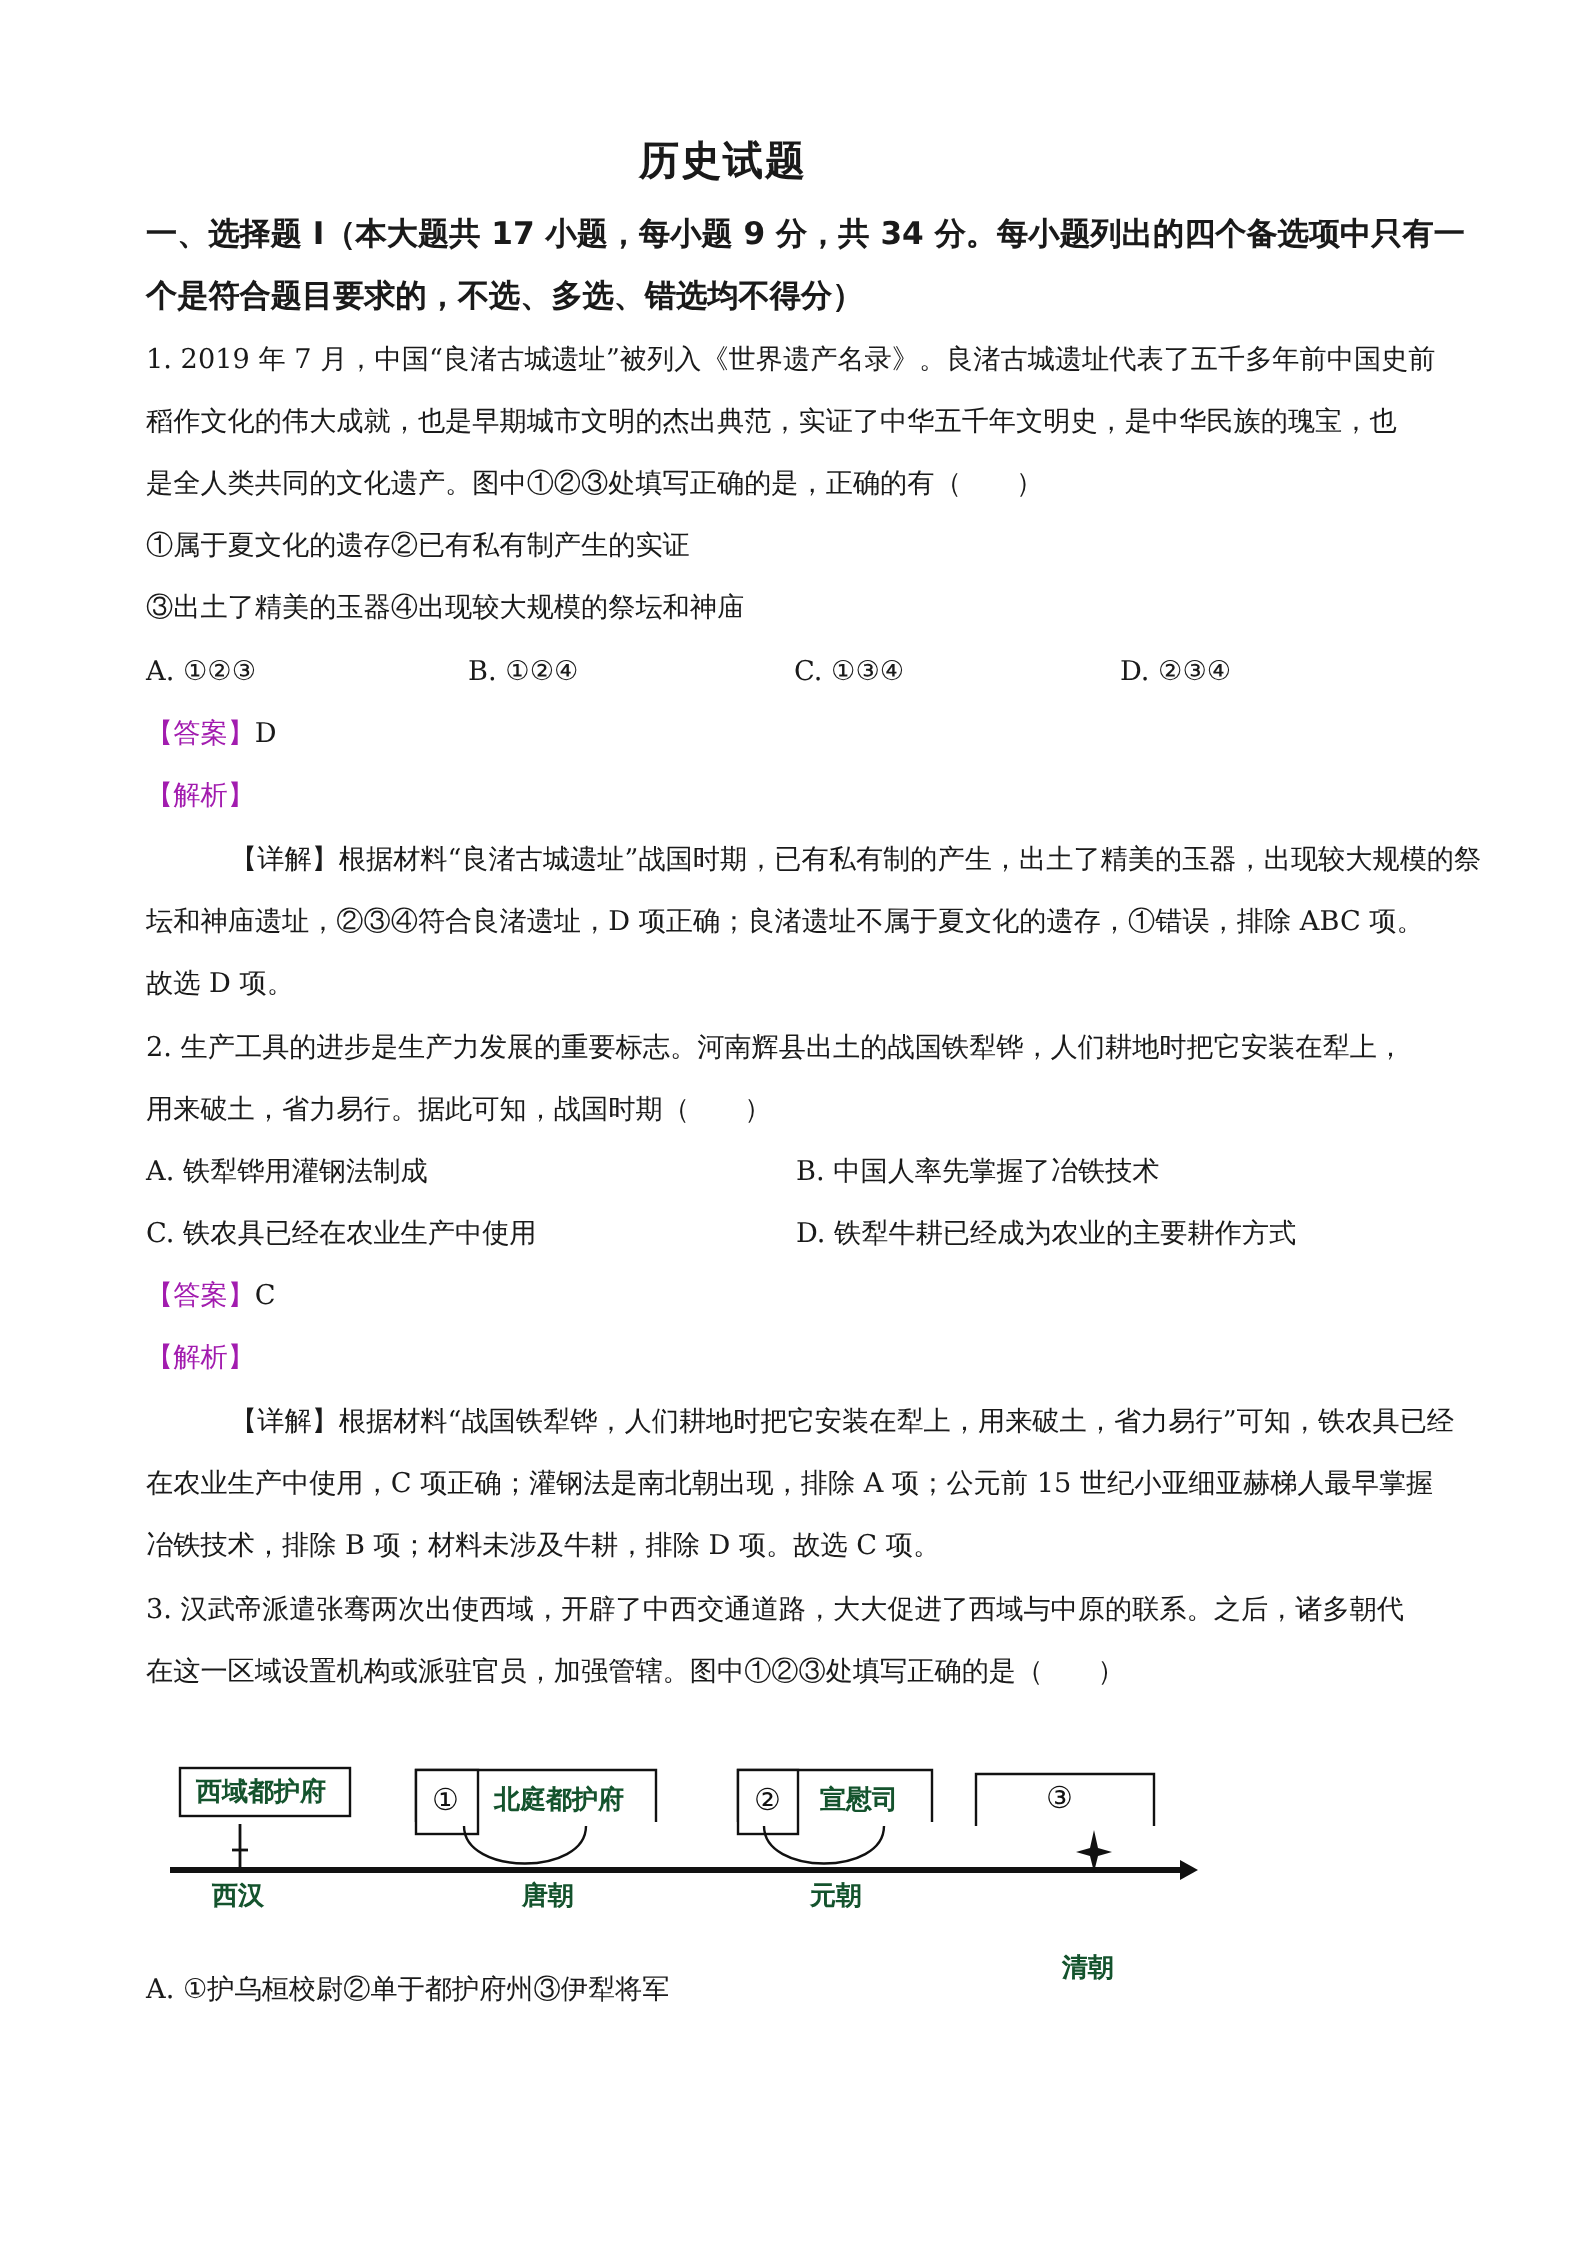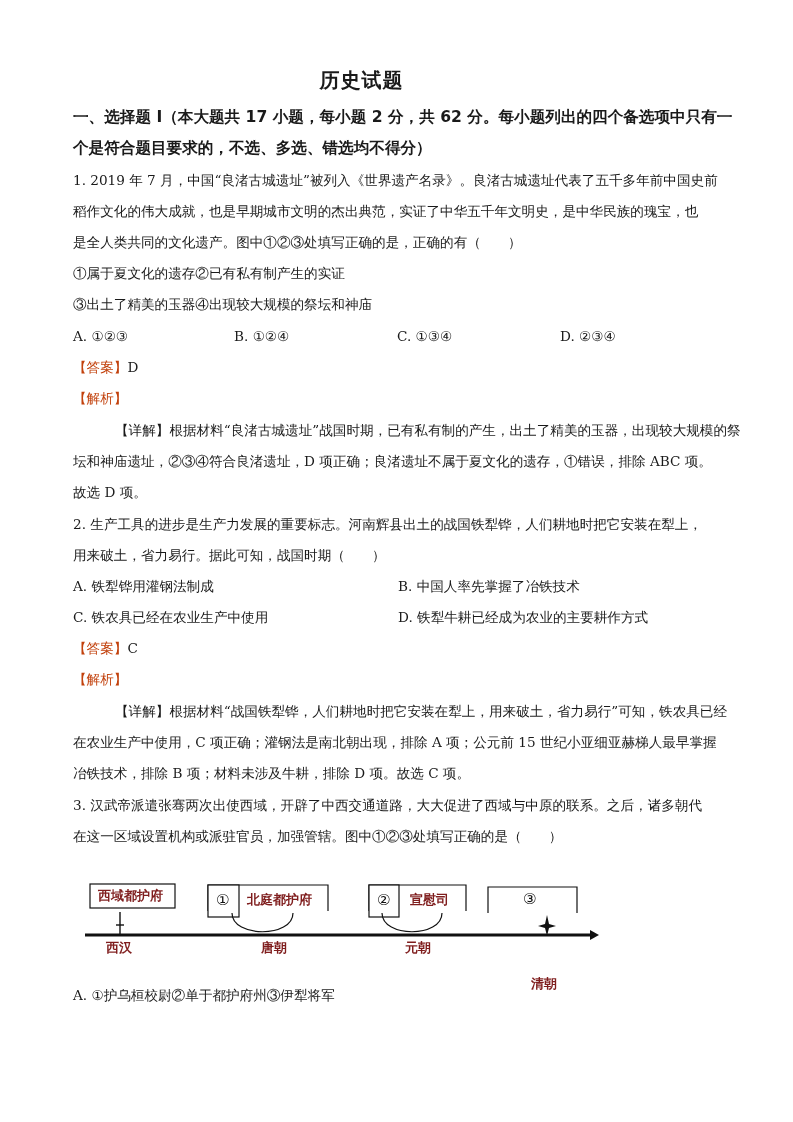--- a/index.html
+++ b/index.html
@@ -13,41 +13,41 @@
     text-align: center; font-family: "DejaVu Sans", sans-serif;
     font-weight: bold; font-size: 20px; line-height: 28px; letter-spacing: 1px;
   }
   .line {
     position: absolute; left: 73px; white-space: nowrap;
     font-size: 13.6px; line-height: 20px;
   }
   .line.heading {
     font-family: "DejaVu Sans", sans-serif; font-weight: bold; font-size: 15.6px;
   }
-  .tag { color: #c2410c; }
+  .tag { color: #a21caf; }
   .tag-dark { color: #1a1a1a; margin-left: 42px; }
   .opt { position: absolute; white-space: nowrap; font-size: 13.6px; line-height: 20px; }
 
   
   .diagram { position: absolute; left: 0; top: 0; width: 793px; height: 1122px; pointer-events: none; }
   .diagram svg { position: absolute; left: 0; top: 0; }
   .d-label {
     position: absolute; font-family: Liberation Serif, serif; font-weight: bold;
-    font-size: 13px; line-height: 16px; white-space: nowrap; color: #7f1d1d;
+    font-size: 13px; line-height: 16px; white-space: nowrap; color: #14532d;
   }
   .d-circ {
     position: absolute; font-family: "DejaVu Sans", sans-serif; font-size: 15px; line-height: 18px; color: #111;
   }
 </style>
 </head>
 <body>
 
 <div class="page-title">历史试题</div>
 
-<div class="line heading" style="top:107px">一、选择题 I（本大题共 17 小题，每小题 2 分，共 62 分。每小题列出的四个备选项中只有一</div>
+<div class="line heading" style="top:107px">一、选择题 I（本大题共 17 小题，每小题 9 分，共 34 分。每小题列出的四个备选项中只有一</div>
 <div class="line heading" style="top:138px">个是符合题目要求的，不选、多选、错选均不得分）</div>
 
 <div>
   <div class="line" style="top:170px">1. 2019 年 7 月，中国“良渚古城遗址”被列入《世界遗产名录》。良渚古城遗址代表了五千多年前中国史前</div>
   <div class="line" style="top:201px">稻作文化的伟大成就，也是早期城市文明的杰出典范，实证了中华五千年文明史，是中华民族的瑰宝，也</div>
   <div class="line" style="top:232px">是全人类共同的文化遗产。图中①②③处填写正确的是，正确的有（　　）</div>
   <div class="line" style="top:263px">①属于夏文化的遗存②已有私有制产生的实证</div>
   <div class="line" style="top:294px">③出土了精美的玉器④出现较大规模的祭坛和神庙</div>
   <div class="opt" style="left:73px;top:326px">A. ①②③</div>
   <div class="opt" style="left:234px;top:326px">B. ①②④</div>

